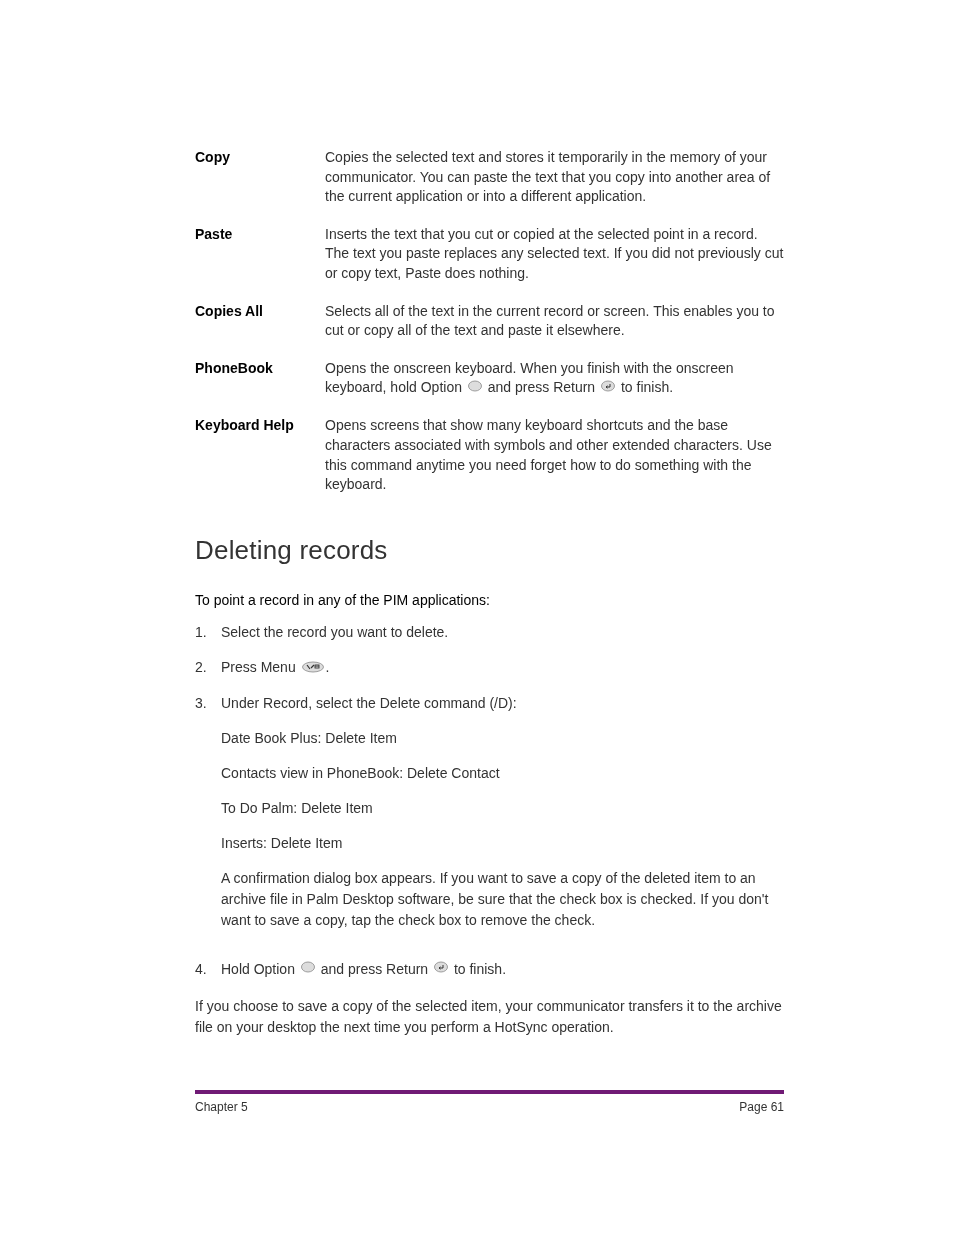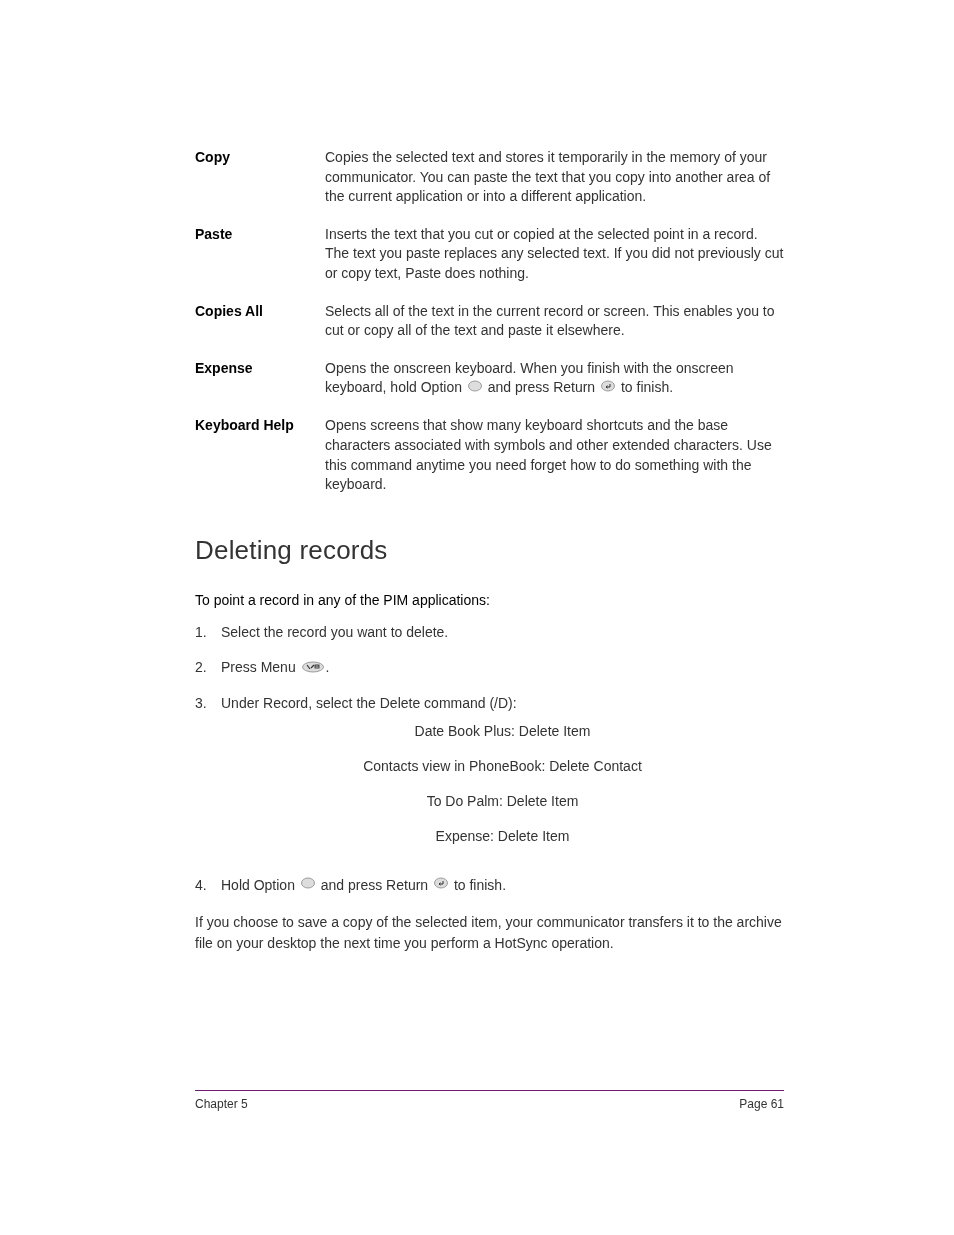--- a/index.html
+++ b/index.html
@@ -67,40 +67,39 @@
       line-height: 1.5;
     }
     ol.steps > li > .num {
       width: 26px;
       flex-shrink: 0;
     }
     ol.steps > li > .step-body {
       flex: 1;
     }
     .sub-items {
-      margin-top: 7px;
-      text-align: center;
+      margin-top: 14px;
     }
     .sub-items p {
       margin-bottom: 14px;
       font-size: 14px;
       line-height: 1.5;
     }
     .closing {
       font-size: 14px;
       line-height: 1.5;
       margin-top: 16px;
       color: #333;
     }
     .footer {
       position: absolute;
       left: 195px;
       right: 170px;
       top: 1090px;
-      border-top: 1px solid #701a75;
+      border-top: 4px solid #701a75;
       padding-top: 6px;
       display: flex;
       justify-content: space-between;
       font-size: 12px;
       color: #333;
     }
     svg.option-key {
       width: 14px;
       height: 14px;
     }
@@ -129,21 +128,21 @@
       <div class="def-term">Paste</div>
       <div class="def-desc">Inserts the text that you cut or copied at the selected point in a record. The text you paste replaces any selected text. If you did not previously cut or copy text, Paste does nothing.</div>
     </div>
 
     <div class="def-row">
       <div class="def-term">Copies All</div>
       <div class="def-desc">Selects all of the text in the current record or screen. This enables you to cut or copy all of the text and paste it elsewhere.</div>
     </div>
 
     <div class="def-row">
-      <div class="def-term">Expense</div>
+      <div class="def-term">PhoneBook</div>
       <div class="def-desc">
         <span>Opens the onscreen keyboard. When you finish with the onscreen keyboard, hold Option </span><span class="inline-icon"><svg class="option-key" viewBox="0 0 14 14">
               <ellipse cx="7" cy="7" rx="6.5" ry="5" fill="#ddd" stroke="#888" stroke-width="0.8"></ellipse>
             </svg></span><span> and press Return </span><span class="inline-icon"><svg class="return-key" viewBox="0 0 14 14">
               <ellipse cx="7" cy="7" rx="6.5" ry="5" fill="#ddd" stroke="#888" stroke-width="0.8"></ellipse>
               <path d="M9 5 L9 8 L5 8 M5 8 L6.5 6.8 M5 8 L6.5 9.2" stroke="#333" stroke-width="1" fill="none"></path>
             </svg></span><span> to finish.</span>
       </div>
     </div>
 
@@ -175,21 +174,22 @@
       </span>
     </li>
     <li>
       <span class="num">3.</span>
       <div class="step-body">
         <span>Under Record, select the Delete command (/D):</span>
         <div class="sub-items">
           <p>Date Book Plus: Delete Item</p>
           <p>Contacts view in PhoneBook: Delete Contact</p>
           <p>To Do Palm: Delete Item</p>
-          <p>Expense: Delete Item</p>
+          <p>Inserts: Delete Item</p>
+          <p>A confirmation dialog box appears. If you want to save a copy of the deleted item to an archive file in Palm Desktop software, be sure that the check box is checked. If you don't want to save a copy, tap the check box to remove the check.</p>
         </div>
       </div>
     </li>
     <li>
       <span class="num">4.</span>
       <span class="step-body">
         <span>Hold Option </span><span class="inline-icon"><svg class="option-key" viewBox="0 0 14 14">
               <ellipse cx="7" cy="7" rx="6.5" ry="5" fill="#ddd" stroke="#888" stroke-width="0.8"></ellipse>
             </svg></span><span> and press Return </span><span class="inline-icon"><svg class="return-key" viewBox="0 0 14 14">
               <ellipse cx="7" cy="7" rx="6.5" ry="5" fill="#ddd" stroke="#888" stroke-width="0.8"></ellipse>

